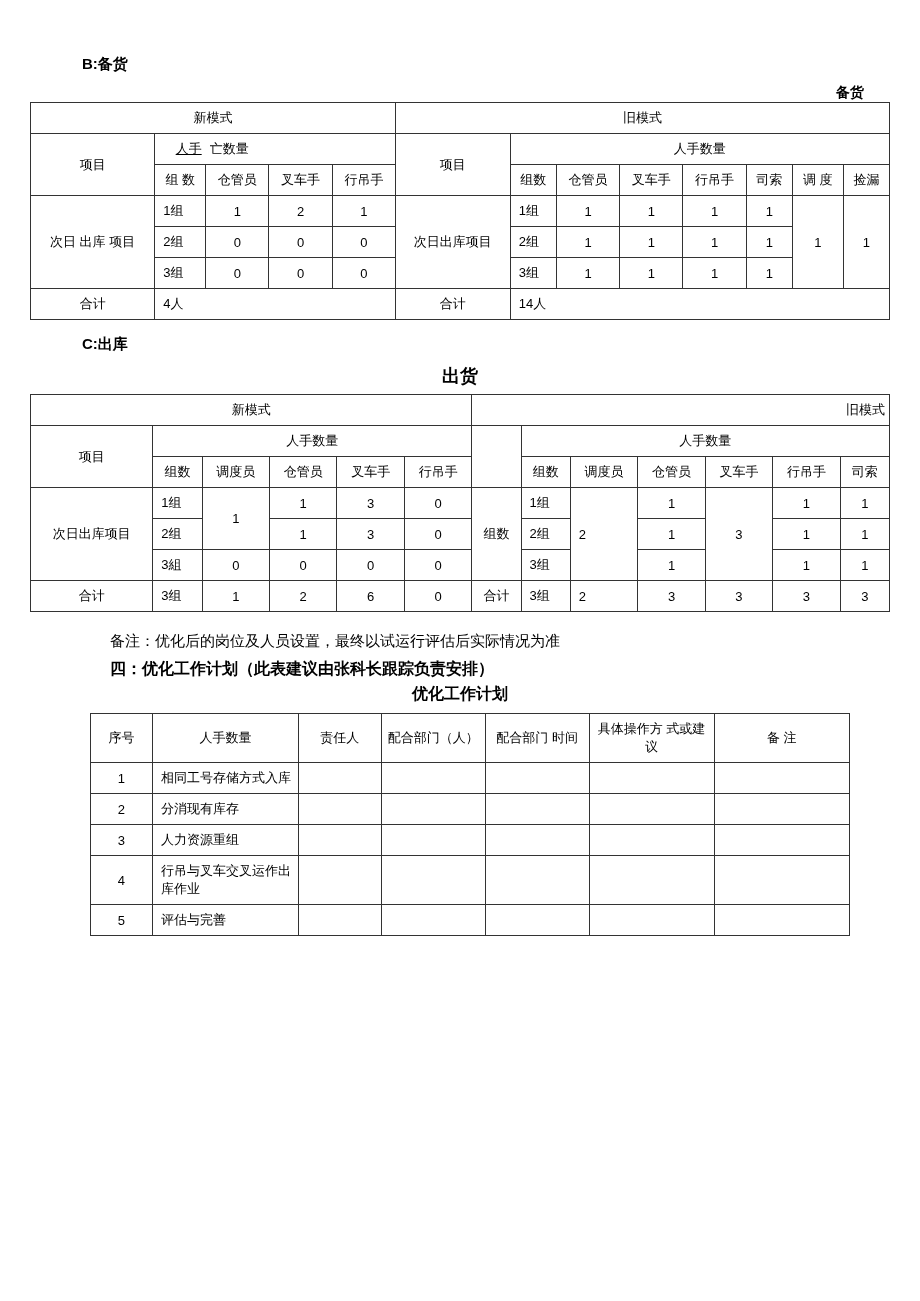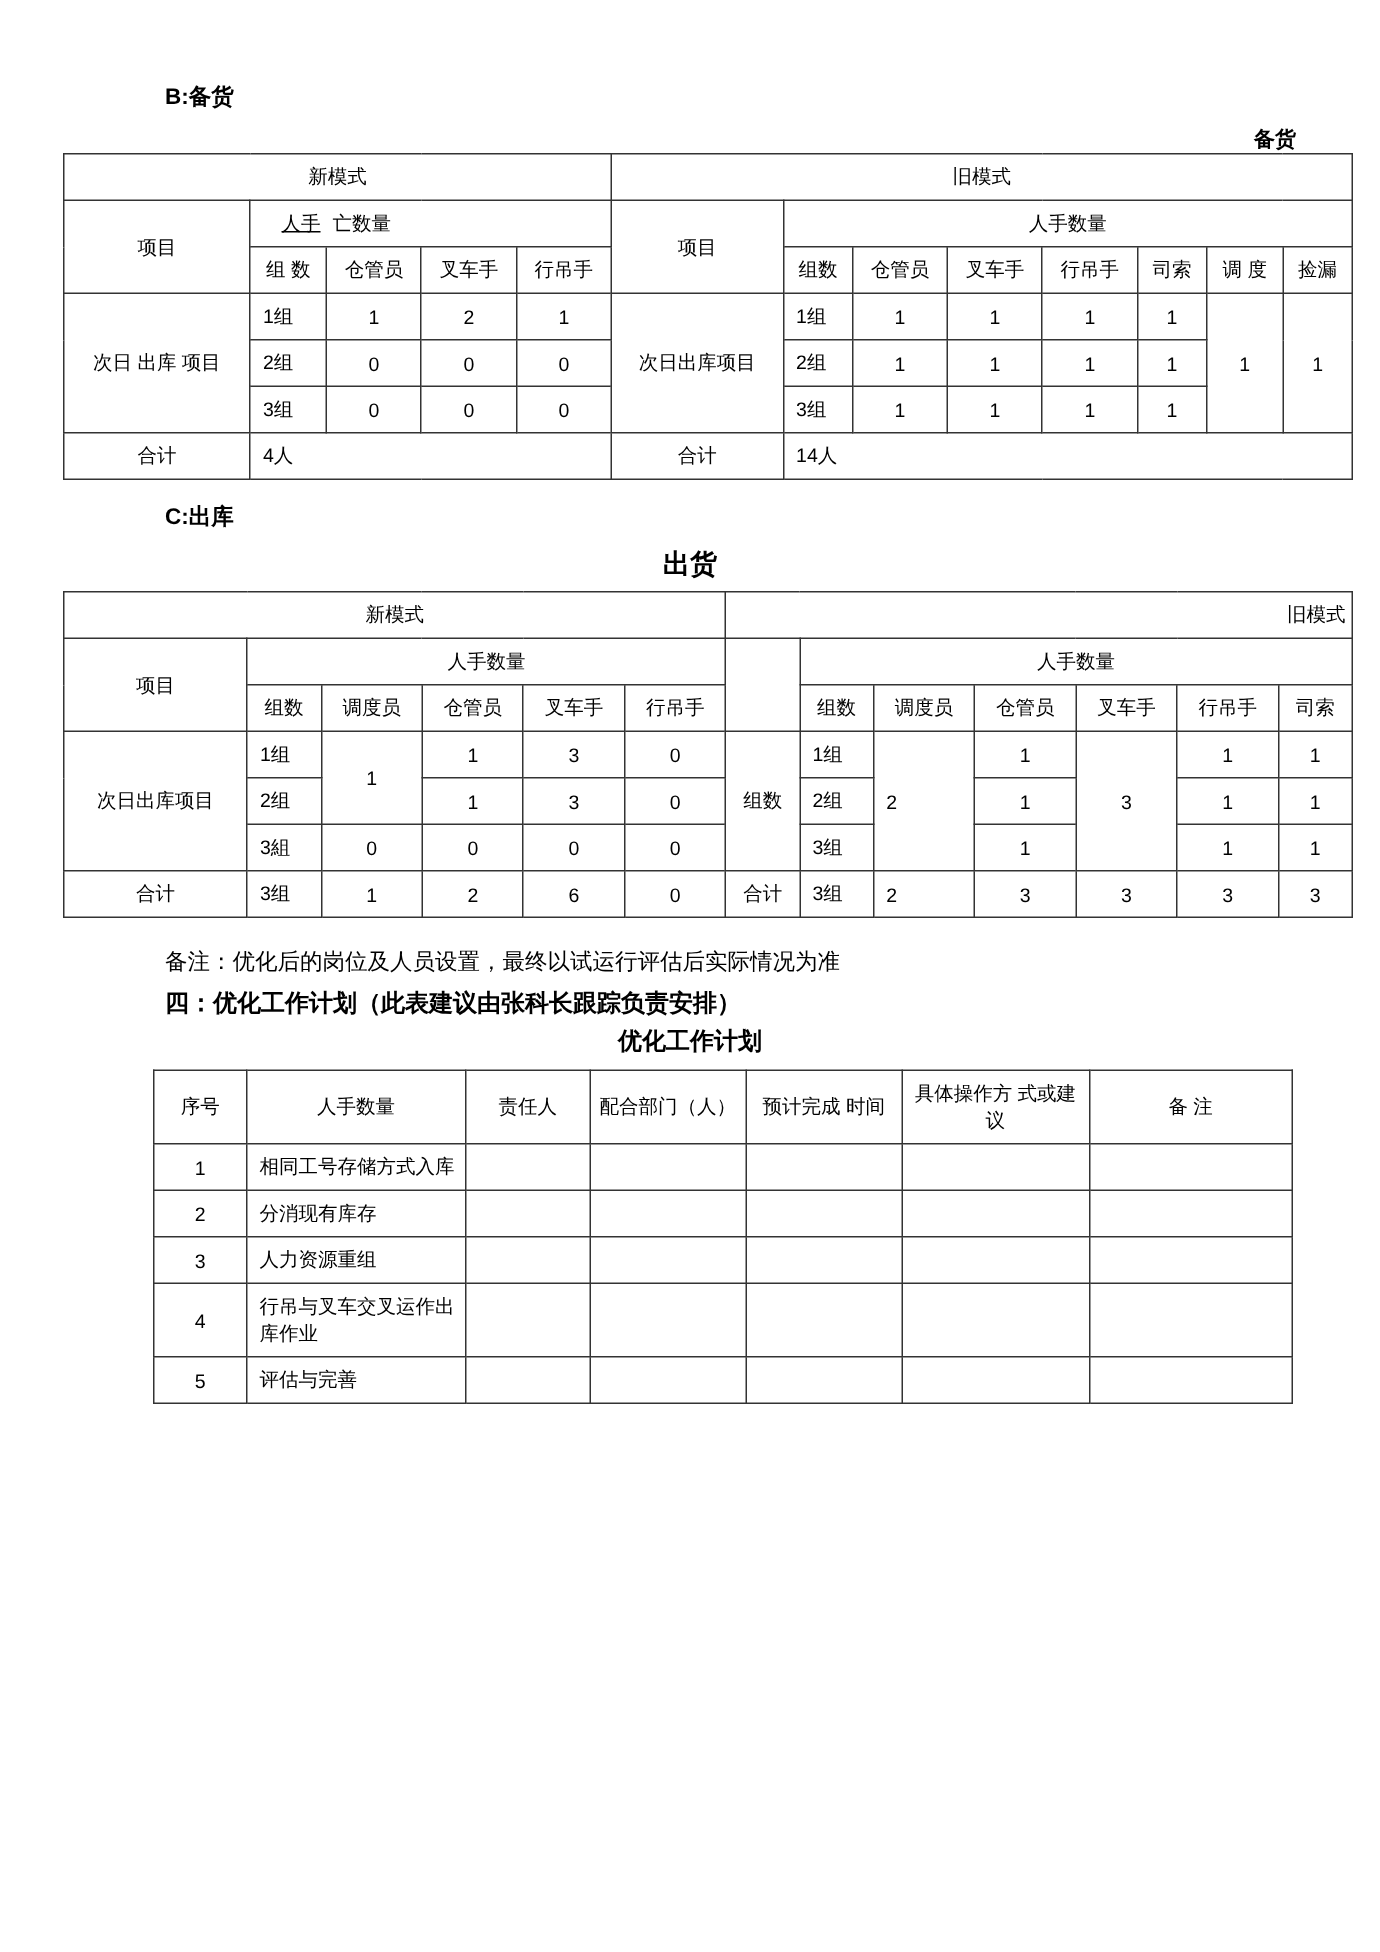--- a/index.html
+++ b/index.html
@@ -5,34 +5,33 @@
     body {
       font-family: "Microsoft YaHei", SimSun, sans-serif;
       background: #fff;
       color: #000;
       margin: 0;
       padding: 40px 30px;
       font-size: 14px;
     }
     .section-title {
       font-weight: bold;
-      margin: 15px 0 10px 80px;
+      margin: 15px 0 10px 52px;
       font-size: 15px;
     }
     .right-label {
       text-align: right;
       font-size: 14px;
       margin: 5px 26px 0 0;
       font-weight: bold;
     }
     table {
       border-collapse: collapse;
       width: 100%;
       margin-bottom: 5px;
-      margin-left: 12px;
     }
     td, th {
       border: 1px solid #333;
       padding: 6px 4px;
       text-align: center;
       font-size: 13px;
       vertical-align: middle;
     }
     .center-title {
       text-align: center;
@@ -227,21 +226,21 @@
 <div class="plan-title">优化工作计划</div>
 
 <div class="table-wrapper">
 <table>
   <tbody>
         <tr>
     <td style="width:50px;">序号</td>
     <td style="width:130px;">人手数量</td>
     <td style="width:70px;">责任人</td>
     <td style="width:90px;">配合部门（人）</td>
-    <td style="width:90px;">预计完成 时间</td>
+    <td style="width:90px;">配合部门 时间</td>
     <td style="width:110px;">具体操作方 式或建议</td>
     <td style="width:120px;">备        注</td>
   </tr>
   <tr>
     <td>1</td>
     <td class="left-align">相同工号存储方式入库</td>
     <td></td>
     <td></td>
     <td></td>
     <td></td>

